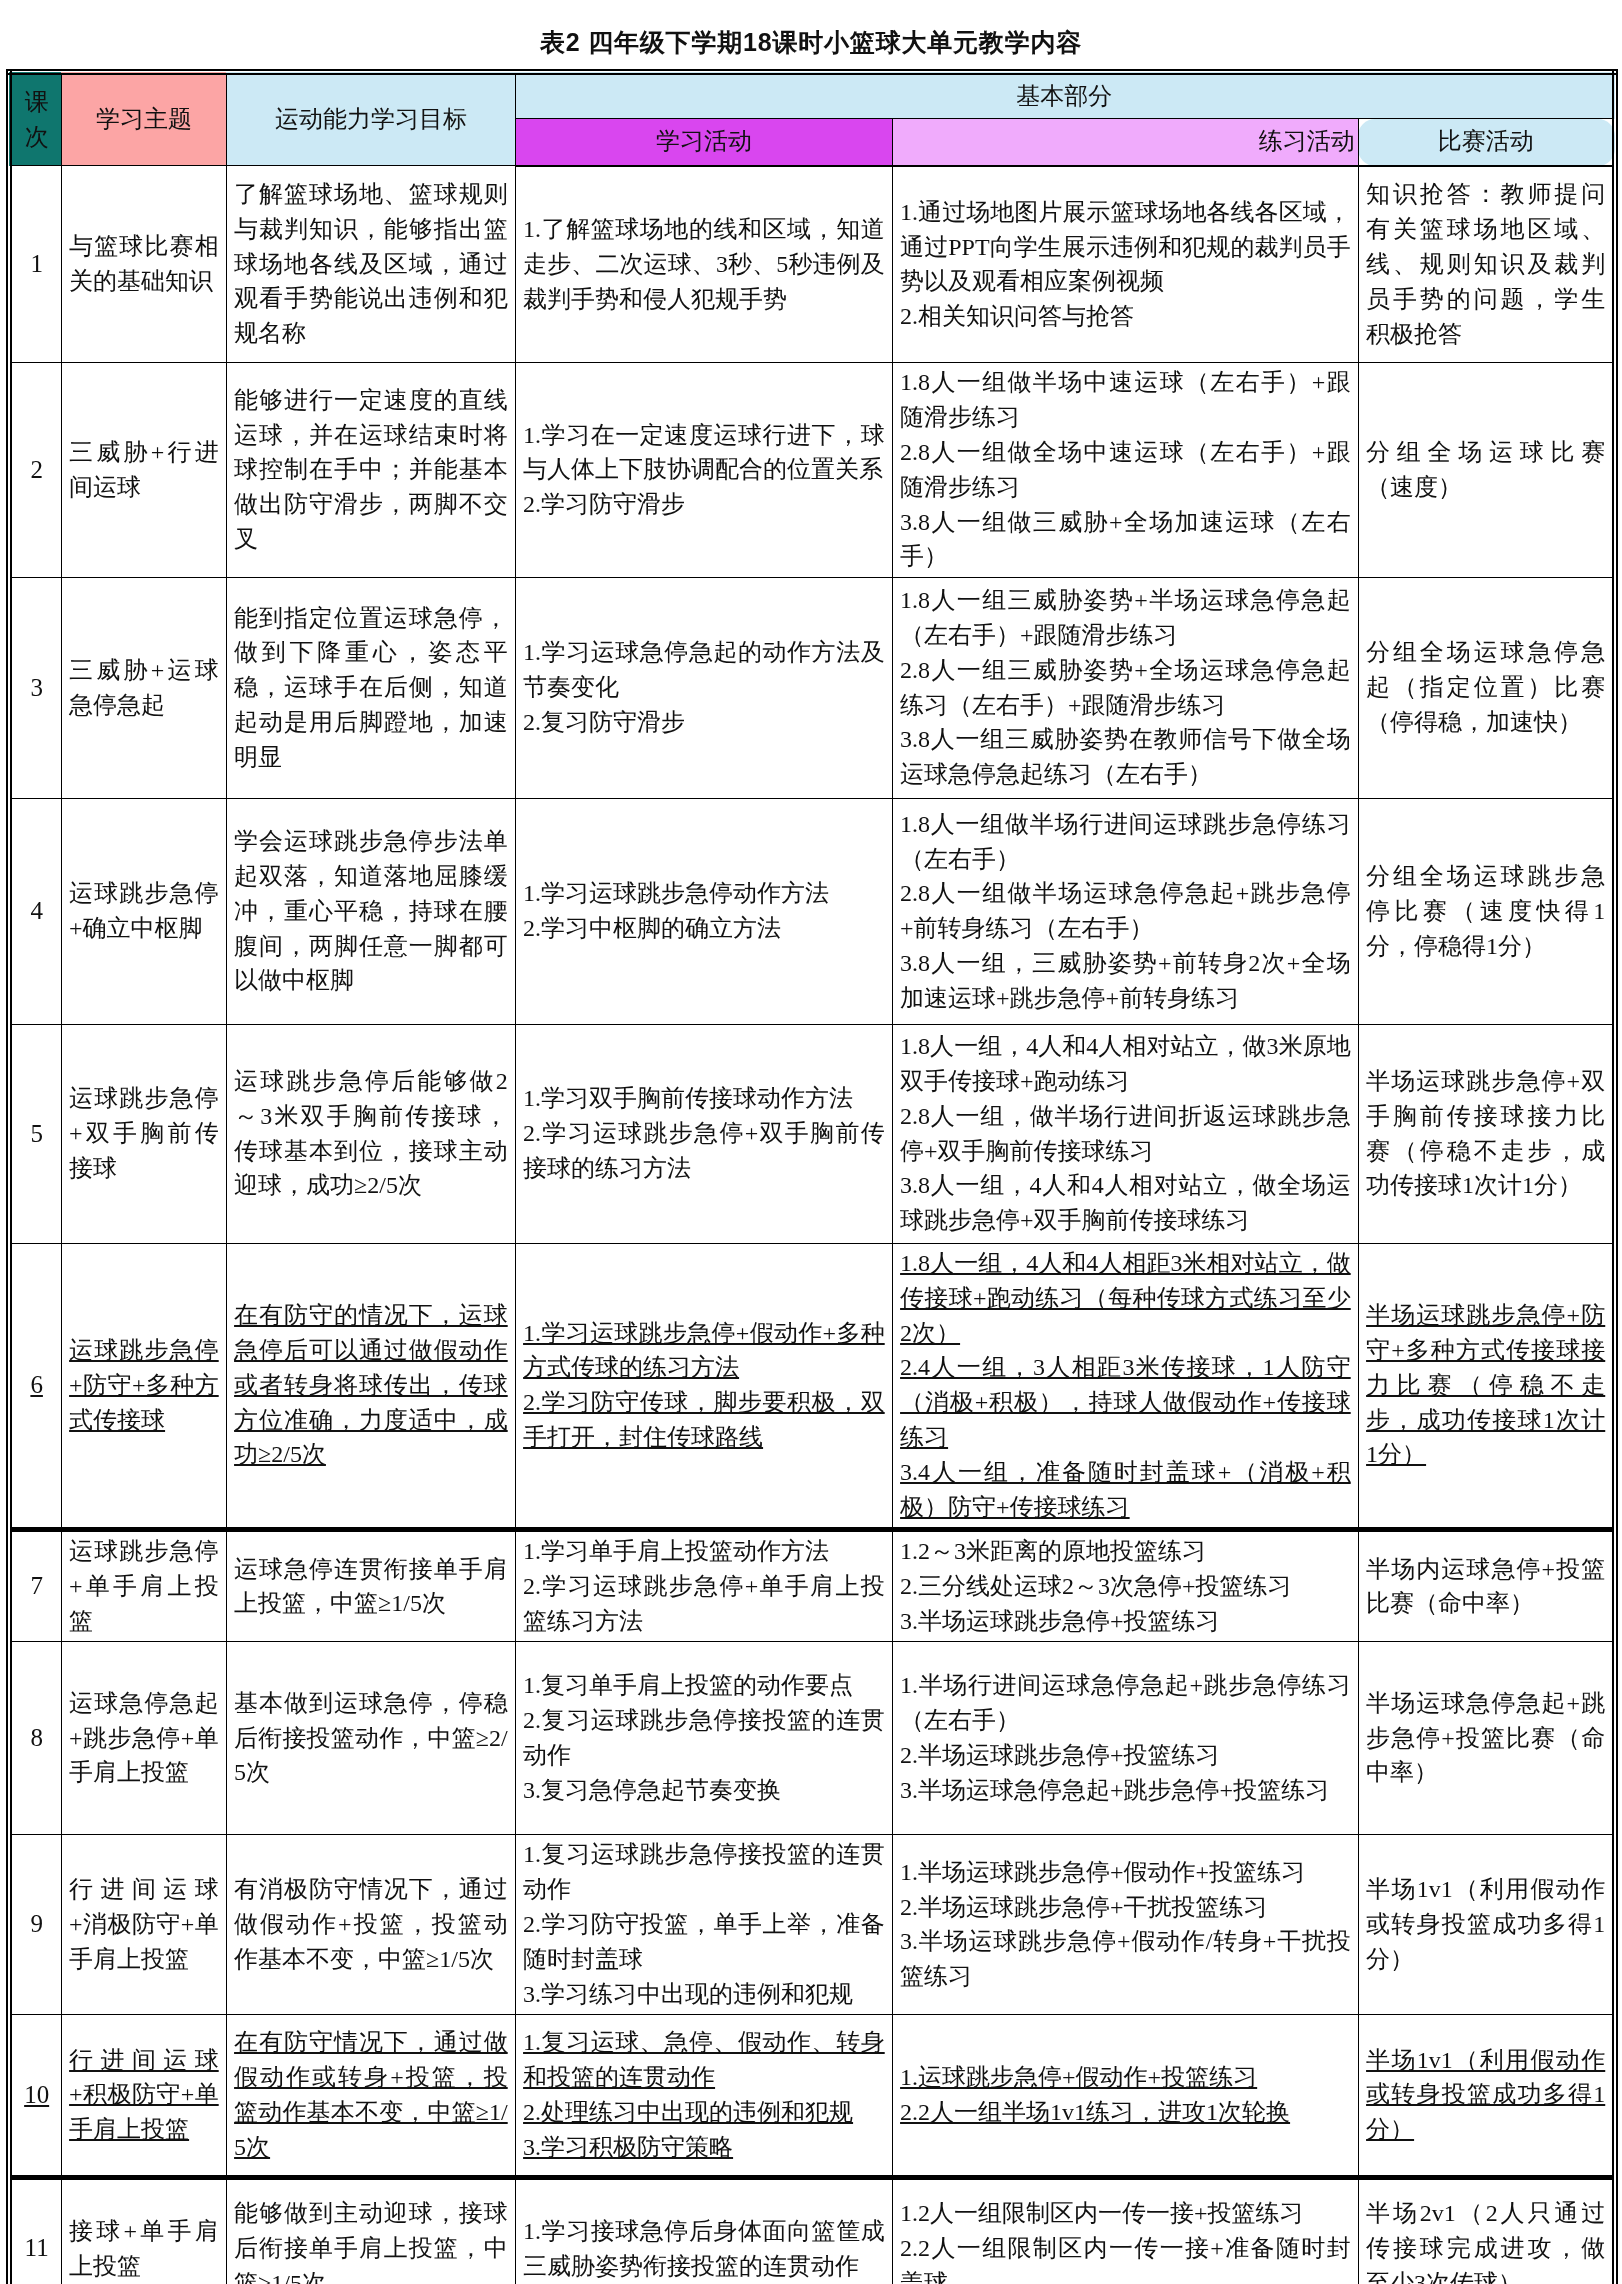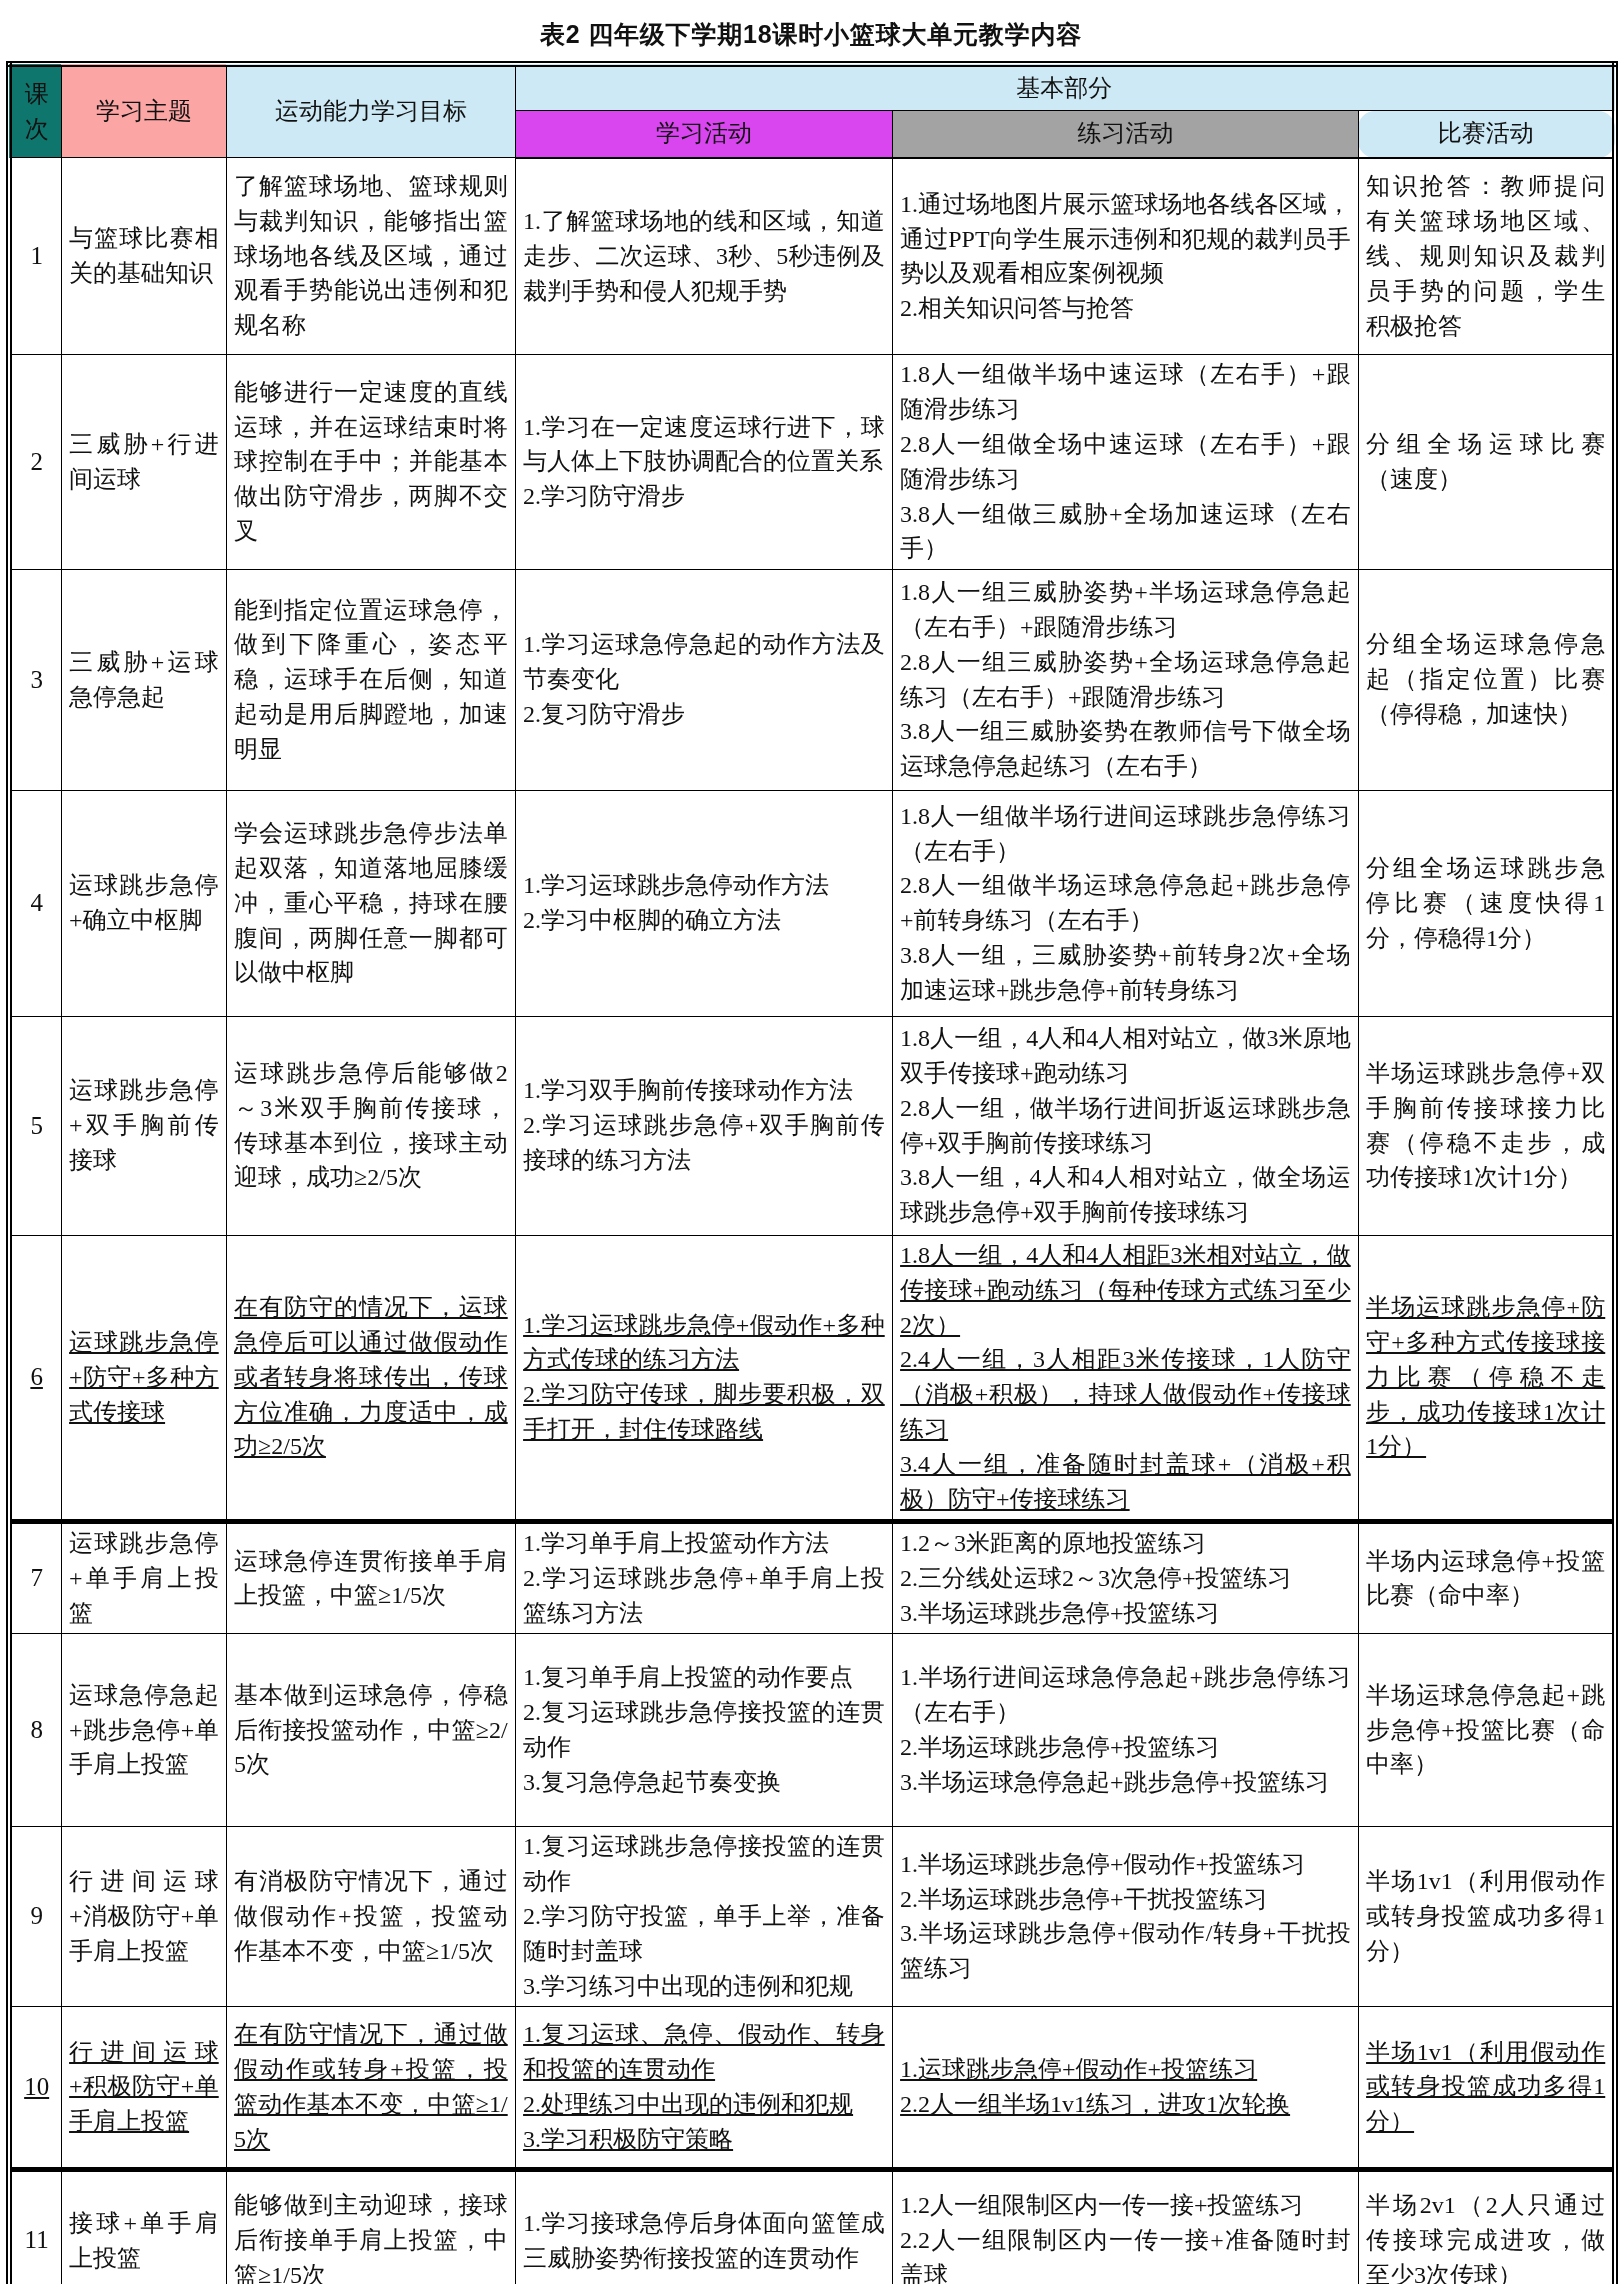--- a/index.html
+++ b/index.html
@@ -8,21 +8,21 @@
     background: #ffffff;
     overflow: hidden;
     font-family: "Liberation Serif", "DejaVu Serif", serif;
     color: #111111;
   }
   .page-title {
     text-align: center;
     font-family: "Liberation Sans", "DejaVu Sans", sans-serif;
     font-weight: bold;
     font-size: 25px;
-    padding-top: 18px;
+    padding-top: 26px;
     letter-spacing: 0.8px;
   }
   table.unit-table {
     border-collapse: collapse;
     table-layout: fixed;
     width: 1609px;
     margin: 9.6px 6.4px 0 6.4px;
     border: 6.4px double #000;
   }
   col.c1 { width: 52px; }
@@ -83,21 +83,21 @@
   </colgroup>
   <thead>
     <tr>
       <th rowspan="2" style="background: #0f766e;">课次</th>
       <th rowspan="2" style="background: #fca5a5;">学习主题</th>
       <th rowspan="2" style="background: rgb(204, 233, 245);">运动能力学习目标</th>
       <th colspan="3" style="background: rgb(204, 233, 245); margin-left: 44px;">基本部分</th>
     </tr>
     <tr>
       <th style="background: #d946ef; margin-top: 8px;">学习活动</th>
-      <th style="background: #a3a3a3;">练习活动</th>
+      <th style="background: #f0abfc; text-align: right;">练习活动</th>
       <th style="background: rgb(204, 233, 245); border-radius: 17px;">比赛活动</th>
     </tr>
   </thead>
   <tbody id="rows">
       <tr>
         <td class="c-lesson">1</td>
         <td class="c-theme">与篮球比赛相关的基础知识</td>
         <td class="c-obj">了解篮球场地、篮球规则与裁判知识，能够指出篮球场地各线及区域，通过观看手势能说出违例和犯规名称</td>
         <td class="c-learn">
           <div class="item">1.了解篮球场地的线和区域，知道走步、二次运球、3秒、5秒违例及裁判手势和侵人犯规手势</div>

